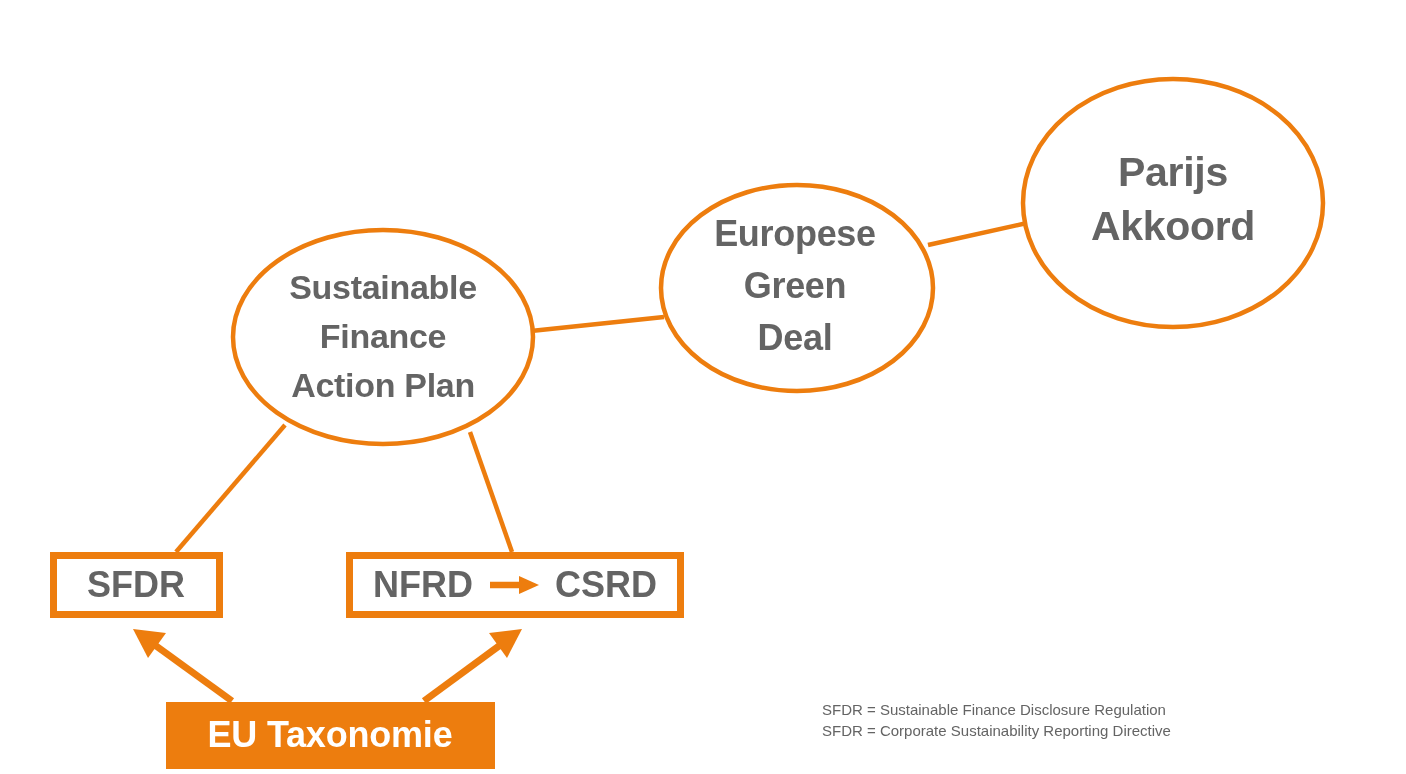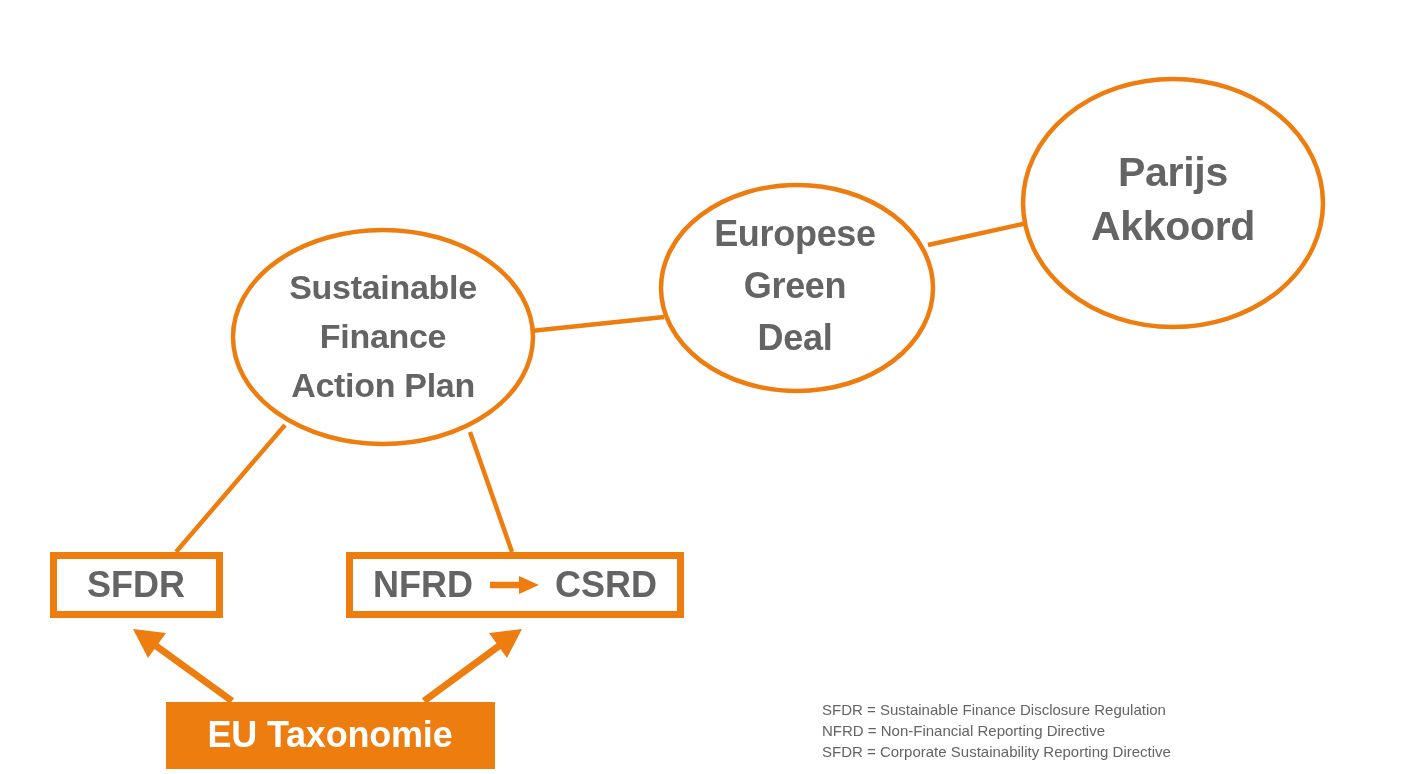--- a/index.html
+++ b/index.html
@@ -162,17 +162,16 @@
 
     <g>
       <rect class="node-box-filled" x="166" y="655" width="329" height="67"></rect>
       <text class="node-label-white label-box-taxo" x="330" y="690">EU Taxonomie</text>
     </g>
 
   </svg>
 
   <div id="legend">
     <div class="legend-line">SFDR = Sustainable Finance Disclosure Regulation</div>
-    <div class="legend-line">NFRD = Non-Financial Reporting Directive</div>
     <div class="legend-line">SFDR = Corporate Sustainability Reporting Directive</div>
   </div>
 
 </div>
 
 </body></html>

